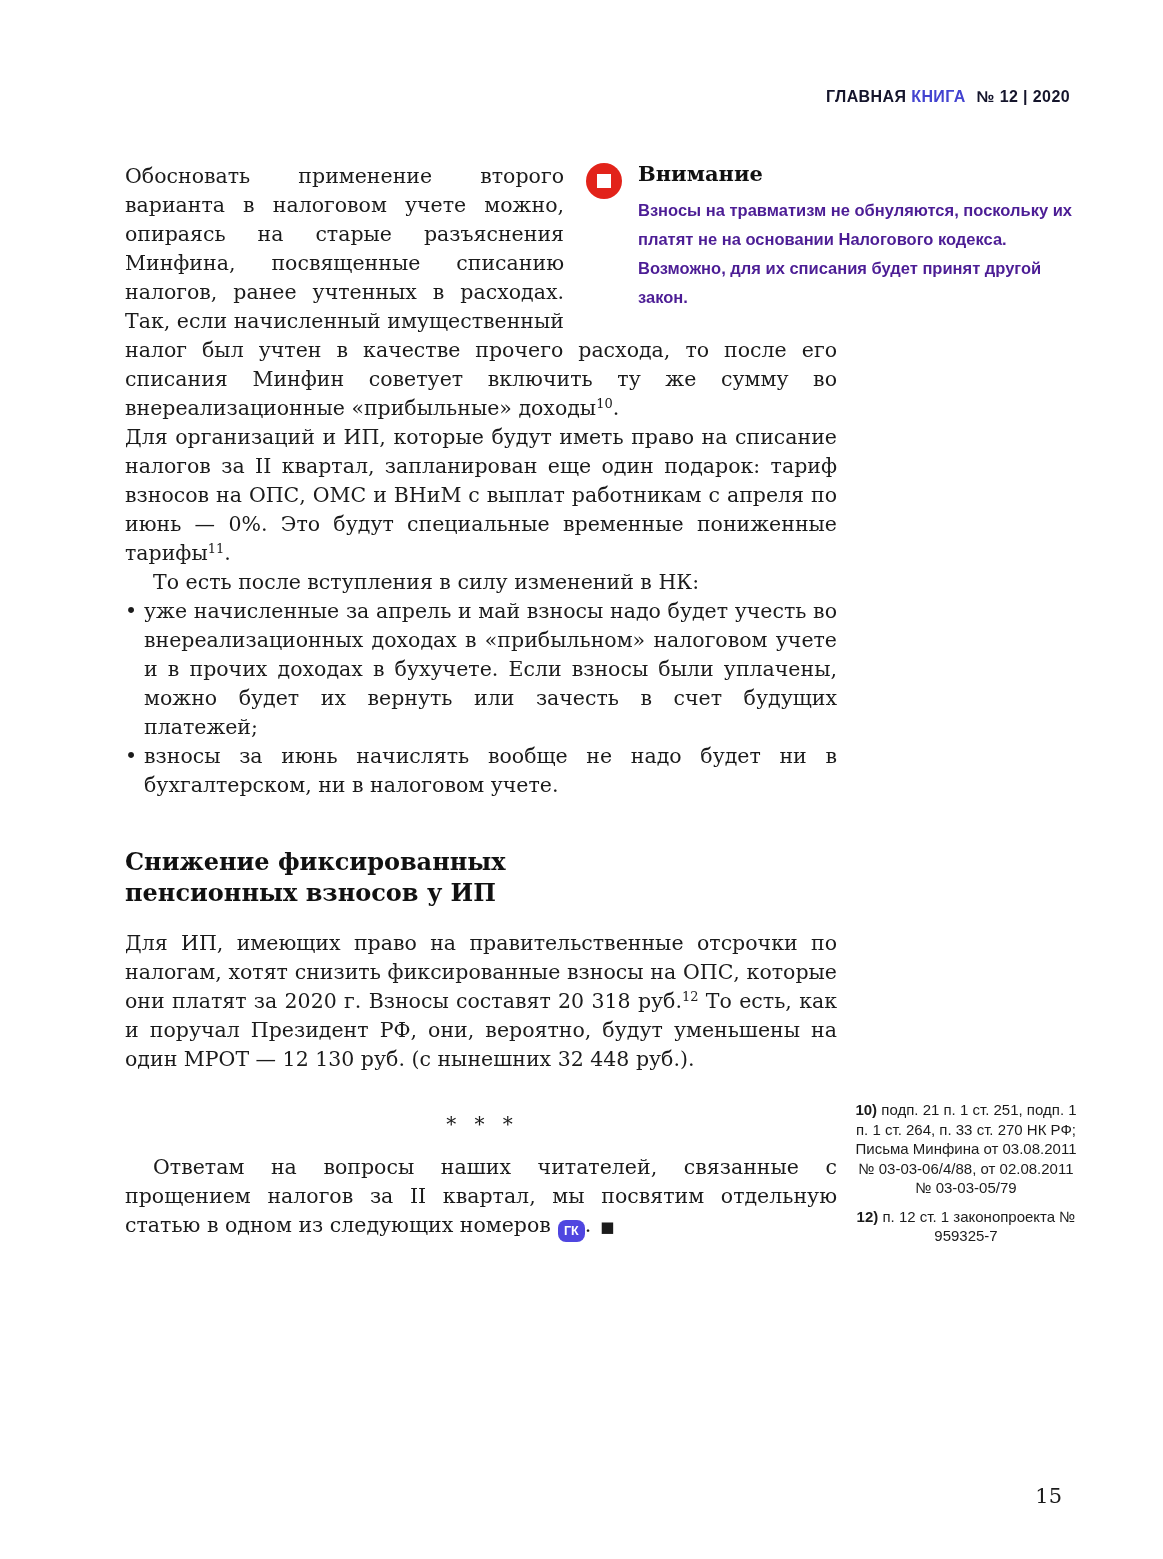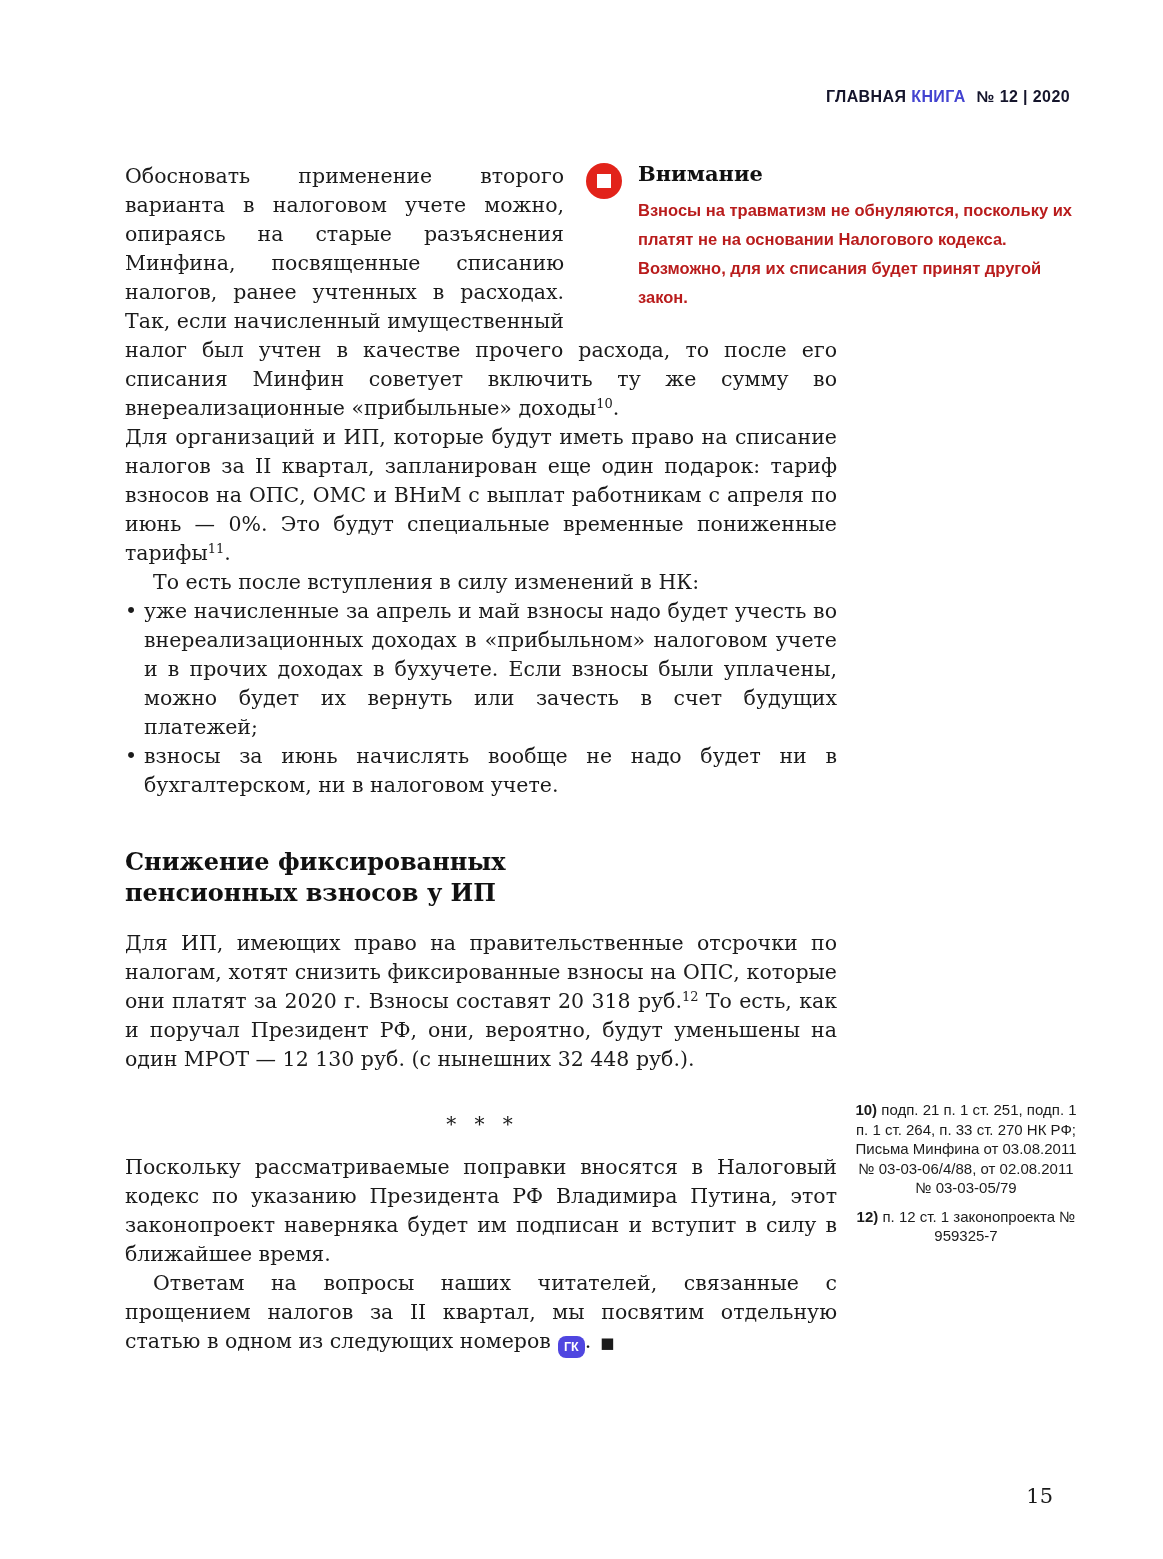--- a/index.html
+++ b/index.html
@@ -45,21 +45,21 @@
   .callout-icon::after {
     content:""; position:absolute; left:11px; top:11px;
     width:14px; height:14px; background:#ffffff;
   }
   .callout-title {
     display:block; font-weight:bold; font-size:21px;
     line-height:28px; margin-bottom:7px; color:#111;
   }
   .callout-text {
     font-family:"Liberation Sans", sans-serif; font-weight:bold;
-    font-size:16.5px; line-height:26.5px; color:#b91c1c;
+    font-size:16.5px; line-height:26.5px; color:#4c1d95;
     text-align:left;
   }
 
   
   h2.section {
     font-size:24px; line-height:31px; font-weight:bold;
     color:#111; max-width:520px; text-align:left;
     margin:46px 0 21px 0;
   }
 
@@ -91,21 +91,21 @@
     position:absolute; left:855px; top:1100px; width:222px;
     font-family:"Liberation Sans", sans-serif;
     font-size:15px; line-height:19.5px; color:#1b1b1b;
     text-align:center;
   }
   .footnote { margin-bottom:9px; }
   .fn-num { font-weight:bold; }
 
   
   .page-number {
-    position:absolute; top:1484px; left:108px; width:945px;
+    position:absolute; top:1484px; left:117px; width:945px;
     text-align:right; font-size:21px; color:#1b1b1b;
   }
 </style>
 </head>
 <body>
 
 <div class="page">
 
   <div class="header">
     <span class="brand-first">ГЛАВНАЯ</span>
@@ -126,21 +126,20 @@
       <li><span class="bullet-marker">•</span><span>уже начисленные за апрель и май взносы надо будет учесть во внереализационных доходах в «прибыльном» налоговом учете и в прочих доходах в бухучете. Если взносы были уплачены, можно будет их вернуть или зачесть в счет будущих платежей;</span></li>
       <li><span class="bullet-marker">•</span><span>взносы за июнь начислять вообще не надо будет ни в бухгалтерском, ни в налоговом учете.</span></li>
     </ul>
 
     <h2 class="section">Снижение фиксированных пенсионных взносов у ИП</h2>
 
     <p class="para"><span>Для ИП, имеющих право на правительственные отсрочки по налогам, хотят снизить фиксированные взносы на ОПС, которые они платят за 2020 г. Взносы составят 20 318 руб.</span><sup class="ref">12</sup><span> То есть, как и поручал Президент РФ, они, вероятно, будут уменьшены на один МРОТ — 12 130 руб. (с нынешних 32 448 руб.).</span></p>
 
     <p class="para separator">* * *</p>
 
-    <p class="para">Поскольку рассматриваемые поправки вносятся в Налоговый кодекс по указанию Президента РФ Владимира Путина, этот законопроект наверняка будет им подписан и вступит в силу в ближайшее время.</p>
 
     <p class="para indent"><span>Ответам на вопросы наших читателей, связанные с прощением налогов за II квартал, мы посвятим отдельную статью в одном из следующих номеров</span><span class="gk-icon"><span>ГК</span></span><span>.</span><span class="end-mark">■</span></p>
 
   </div>
 
   <div class="footnotes">
     <div class="footnote"><span class="fn-num">10)</span> <span>подп. 21 п. 1 ст. 251, подп. 1 п. 1 ст. 264, п. 33 ст. 270 НК РФ; Письма Минфина от 03.08.2011 № 03-03-06/4/88, от 02.08.2011 № 03-03-05/79</span></div>
     <div class="footnote"><span class="fn-num">12)</span> <span>п. 12 ст. 1 законопроекта № 959325-7</span></div>
   </div>
 

